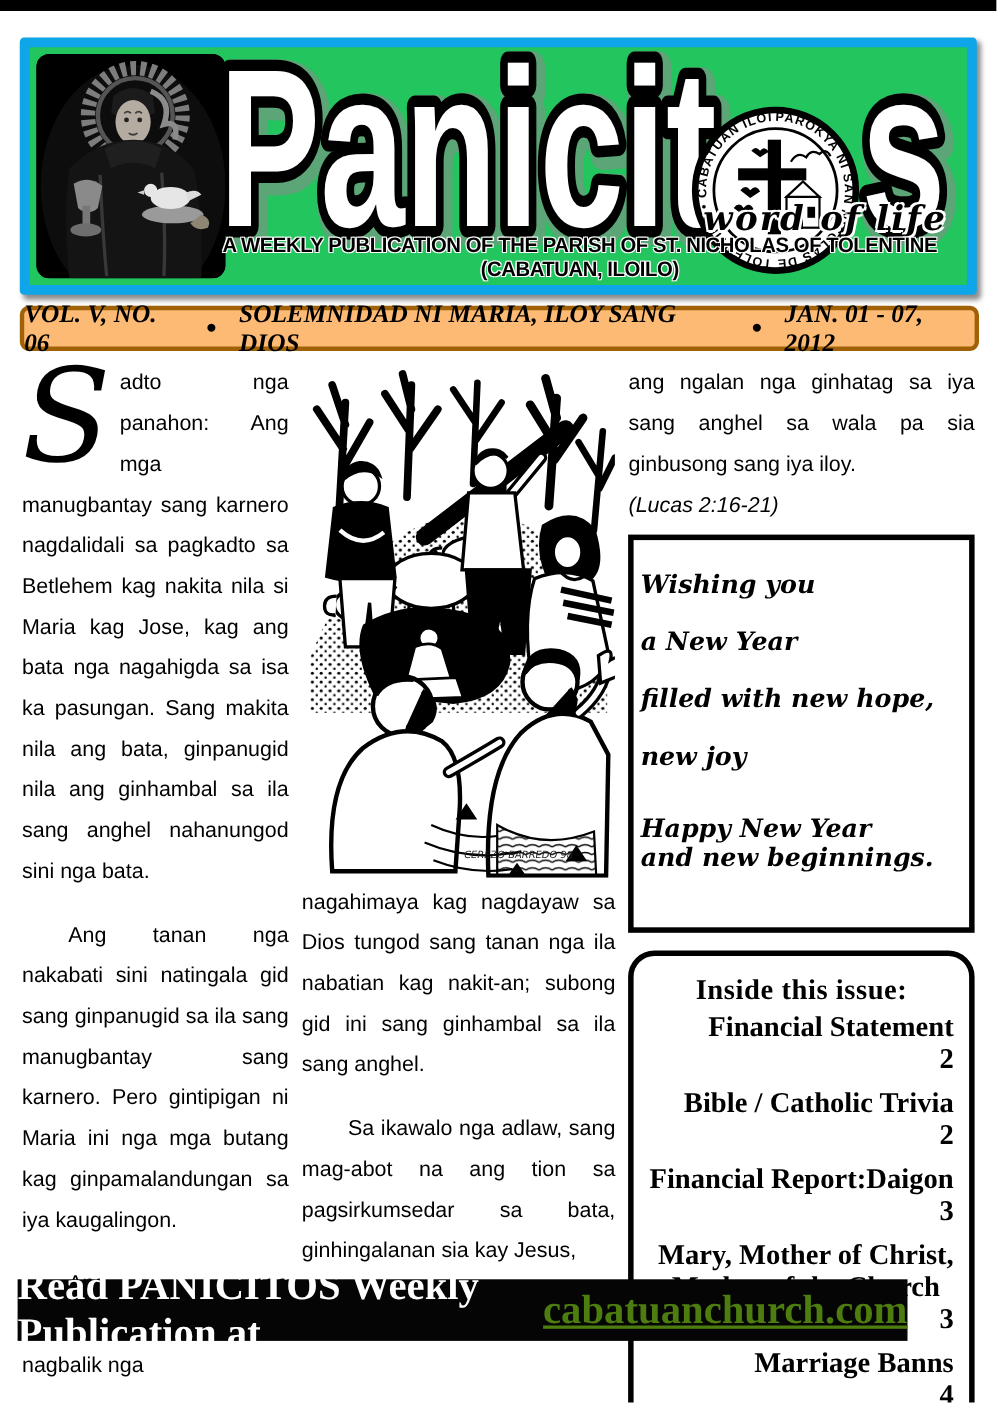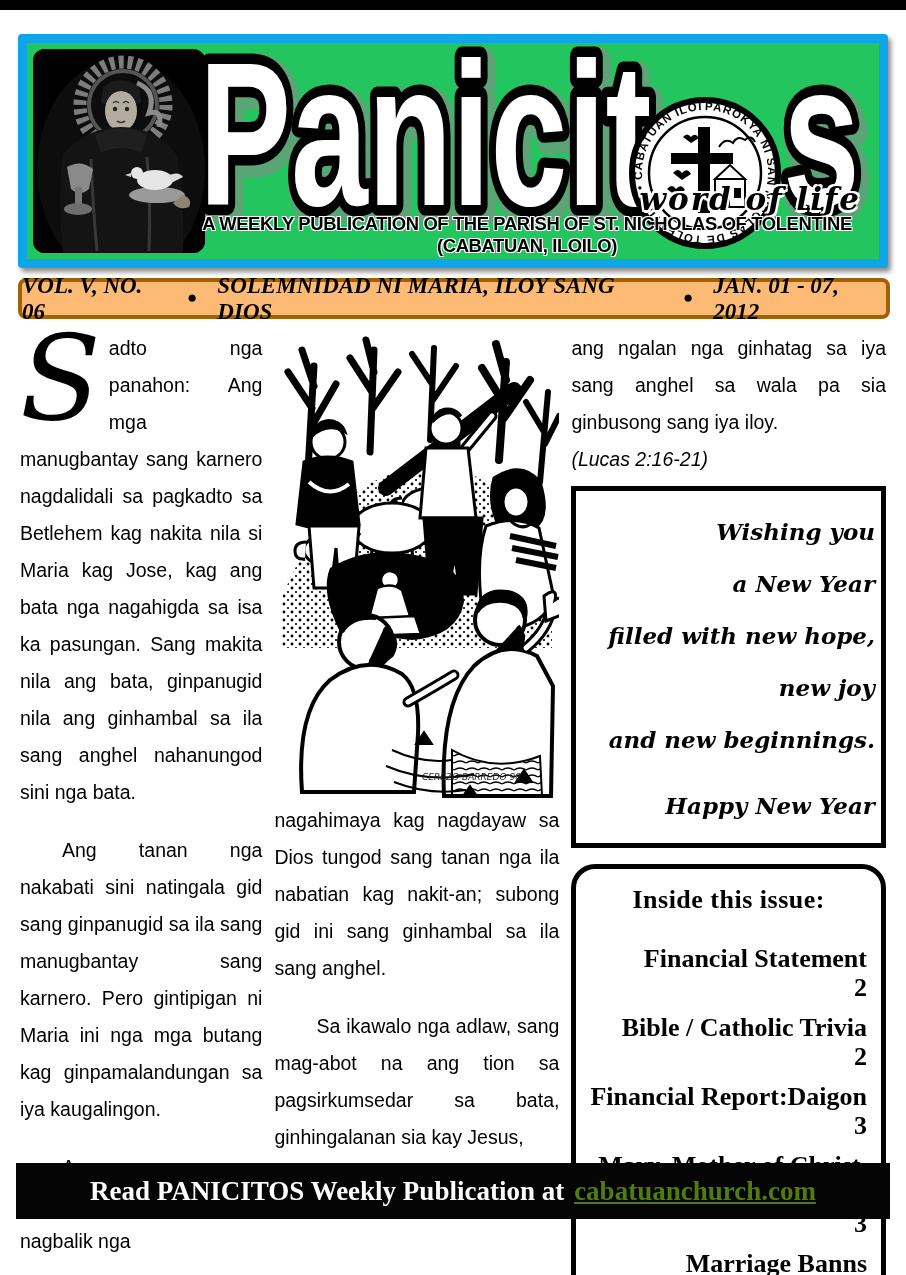--- a/index.html
+++ b/index.html
@@ -41,41 +41,41 @@
   .col p.noindent{text-indent:0;}
   .col p.last{margin-bottom:0;}
   .dropcap{float:left;font-family:"DejaVu Serif",serif;font-style:italic;
     font-size:118px;line-height:88px;margin:4px 8px 0 0;}
   .scripture-ref{font-style:italic;}
   .illustration{width:285px;height:468px;display:block;}
   .col-mid p:first-of-type{margin-top:4px;}
 
   
   .greeting{margin-top:8px;border:5px solid #000;background:#fff;
-    padding:28px 6px 24px;text-align:right;
+    padding:28px 6px 24px;text-align:left;
     font-family:"DejaVu Serif",serif;font-style:italic;font-weight:bold;
     font-size:23px;line-height:26px;}
   .greeting .gline{margin:0 0 26px;white-space:nowrap;text-indent:0;}
   .greeting .gline.final{margin:40px 0 0;}
 
   
   .insidebox{margin-top:16px;border:5px solid #000;border-radius:24px;background:#fff;
     padding:12px 14px 16px;font-family:"Liberation Serif",serif;font-weight:bold;}
-  .insidebox h2{margin:0 0 26px;font-size:26px;text-align:center;letter-spacing:.5px;}
+  .insidebox h2{margin:0 0 1px;font-size:26px;text-align:center;letter-spacing:.5px;}
   .toc-row{display:flex;justify-content:space-between;align-items:flex-end;
     font-size:26px;line-height:29px;margin-bottom:11px;text-align:left;flex-direction:column;}
   .toc-row:last-child{margin-bottom:0;align-items:flex-end;}
   .toc-label{white-space:nowrap;}
   .toc-label .l2{display:block;text-align:center;}
   .toc-page{margin-left:8px;}
 
   
-  .footerbar{position:absolute;left:16px;top:1163px;width:874px;height:56px;background:#050505;
+  .footerbar{position:absolute;left:16px;top:1163px;width:809px;height:56px;background:#050505;
     display:flex;align-items:center;justify-content:center;gap:10px;
-    font-family:"Liberation Serif",serif;font-weight:bold;font-size:27px;color:#fff;}
+    font-family:"Liberation Serif",serif;font-weight:bold;font-size:37px;color:#fff;}
   .footerbar a{color:#4d7c0f;text-decoration:underline;cursor:pointer;}
 </style>
 </head>
 <body>
 
 <div class="topstrip"></div>
 
 <div class="masthead">
 
   <div class="statue-wrap">
@@ -275,22 +275,22 @@
 
   <div class="col col-right">
     <p class="noindent last">ang ngalan nga ginhatag sa iya sang anghel sa wala pa sia ginbusong sang iya iloy.</p>
     <p class="noindent last scripture-ref">(Lucas 2:16-21)</p>
 
     <div class="greeting">
       <p class="gline">Wishing you</p>
       <p class="gline">a New Year</p>
       <p class="gline">filled with new hope,</p>
       <p class="gline">new joy</p>
+      <p class="gline final">Happy New Year</p>
       <p class="gline">and new beginnings.</p>
-      <p class="gline final">Happy New Year</p>
     </div>
 
     <div class="insidebox">
       <h2>Inside this issue:</h2>
       <div class="toc-row">
         <span class="toc-label">Financial Statement</span>
         <span class="toc-page">2</span>
       </div>
       <div class="toc-row">
         <span class="toc-label">Bible / Catholic Trivia</span>

